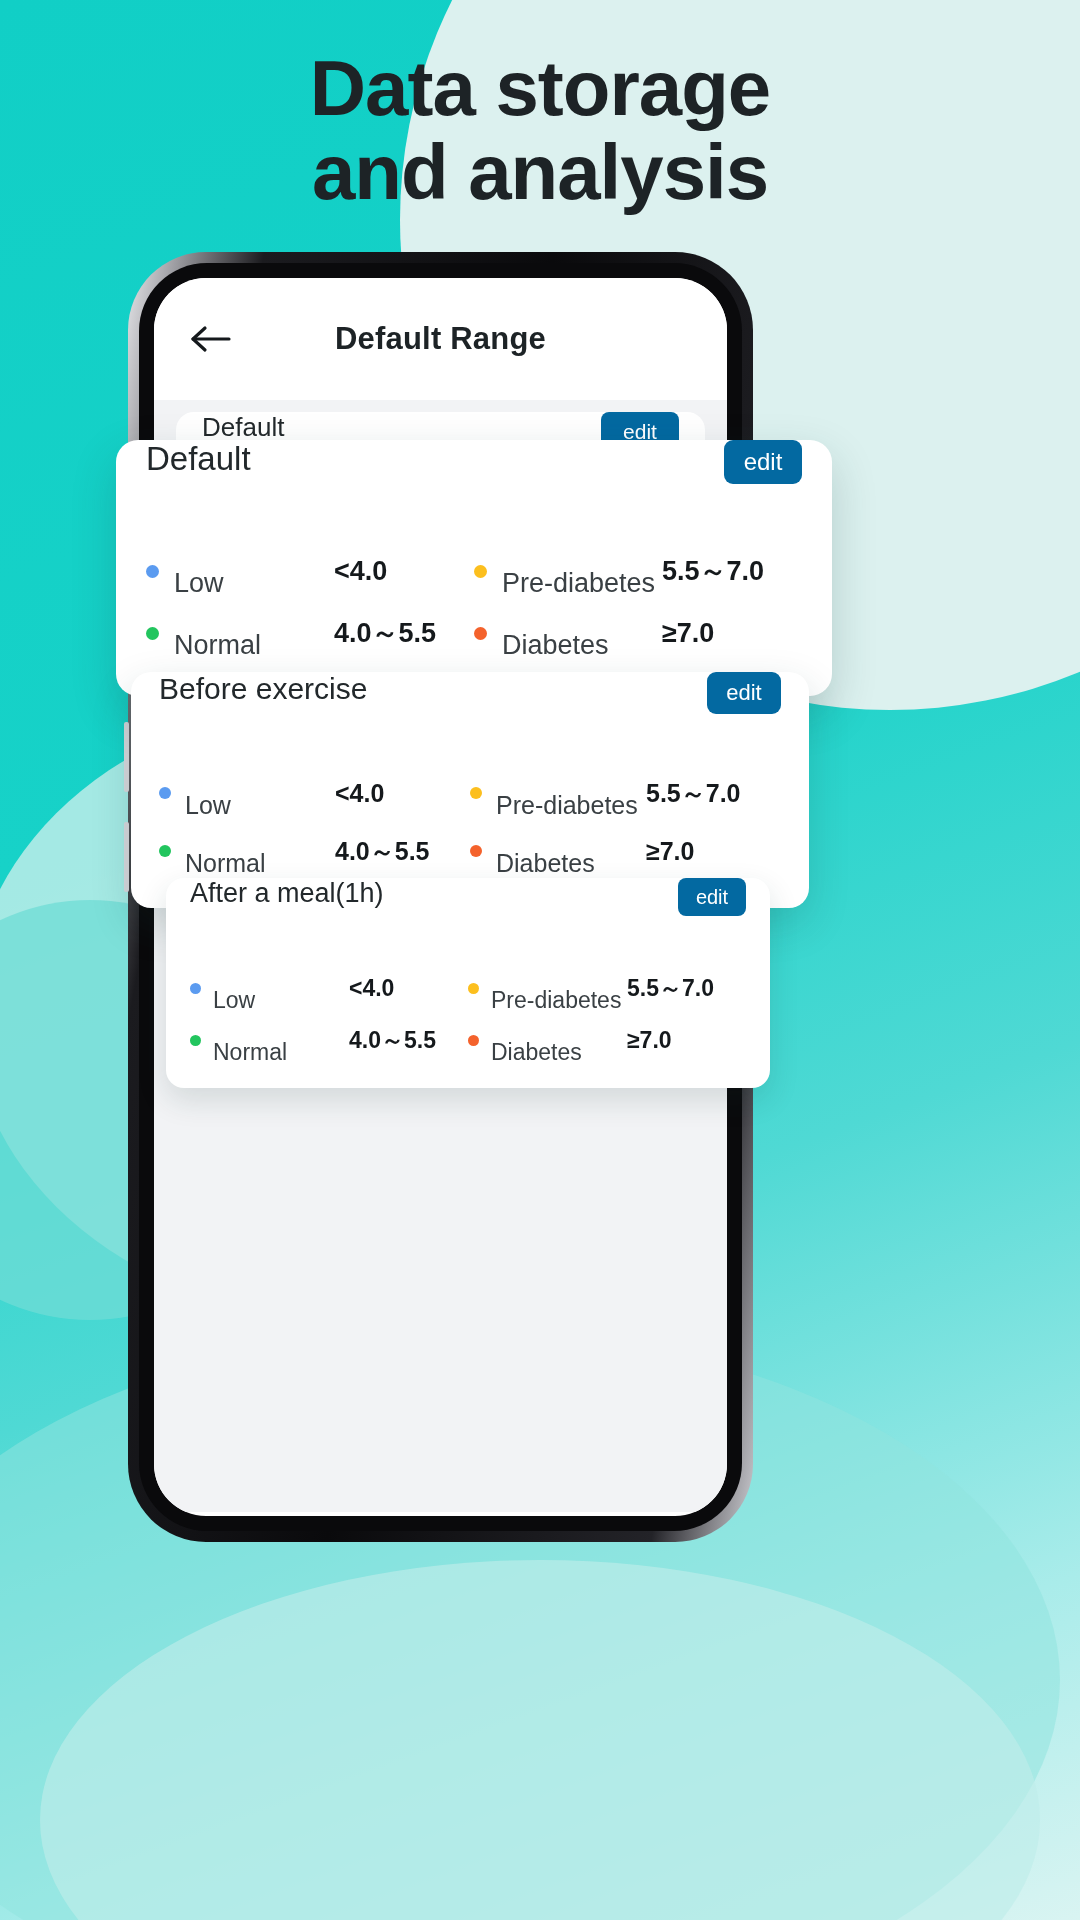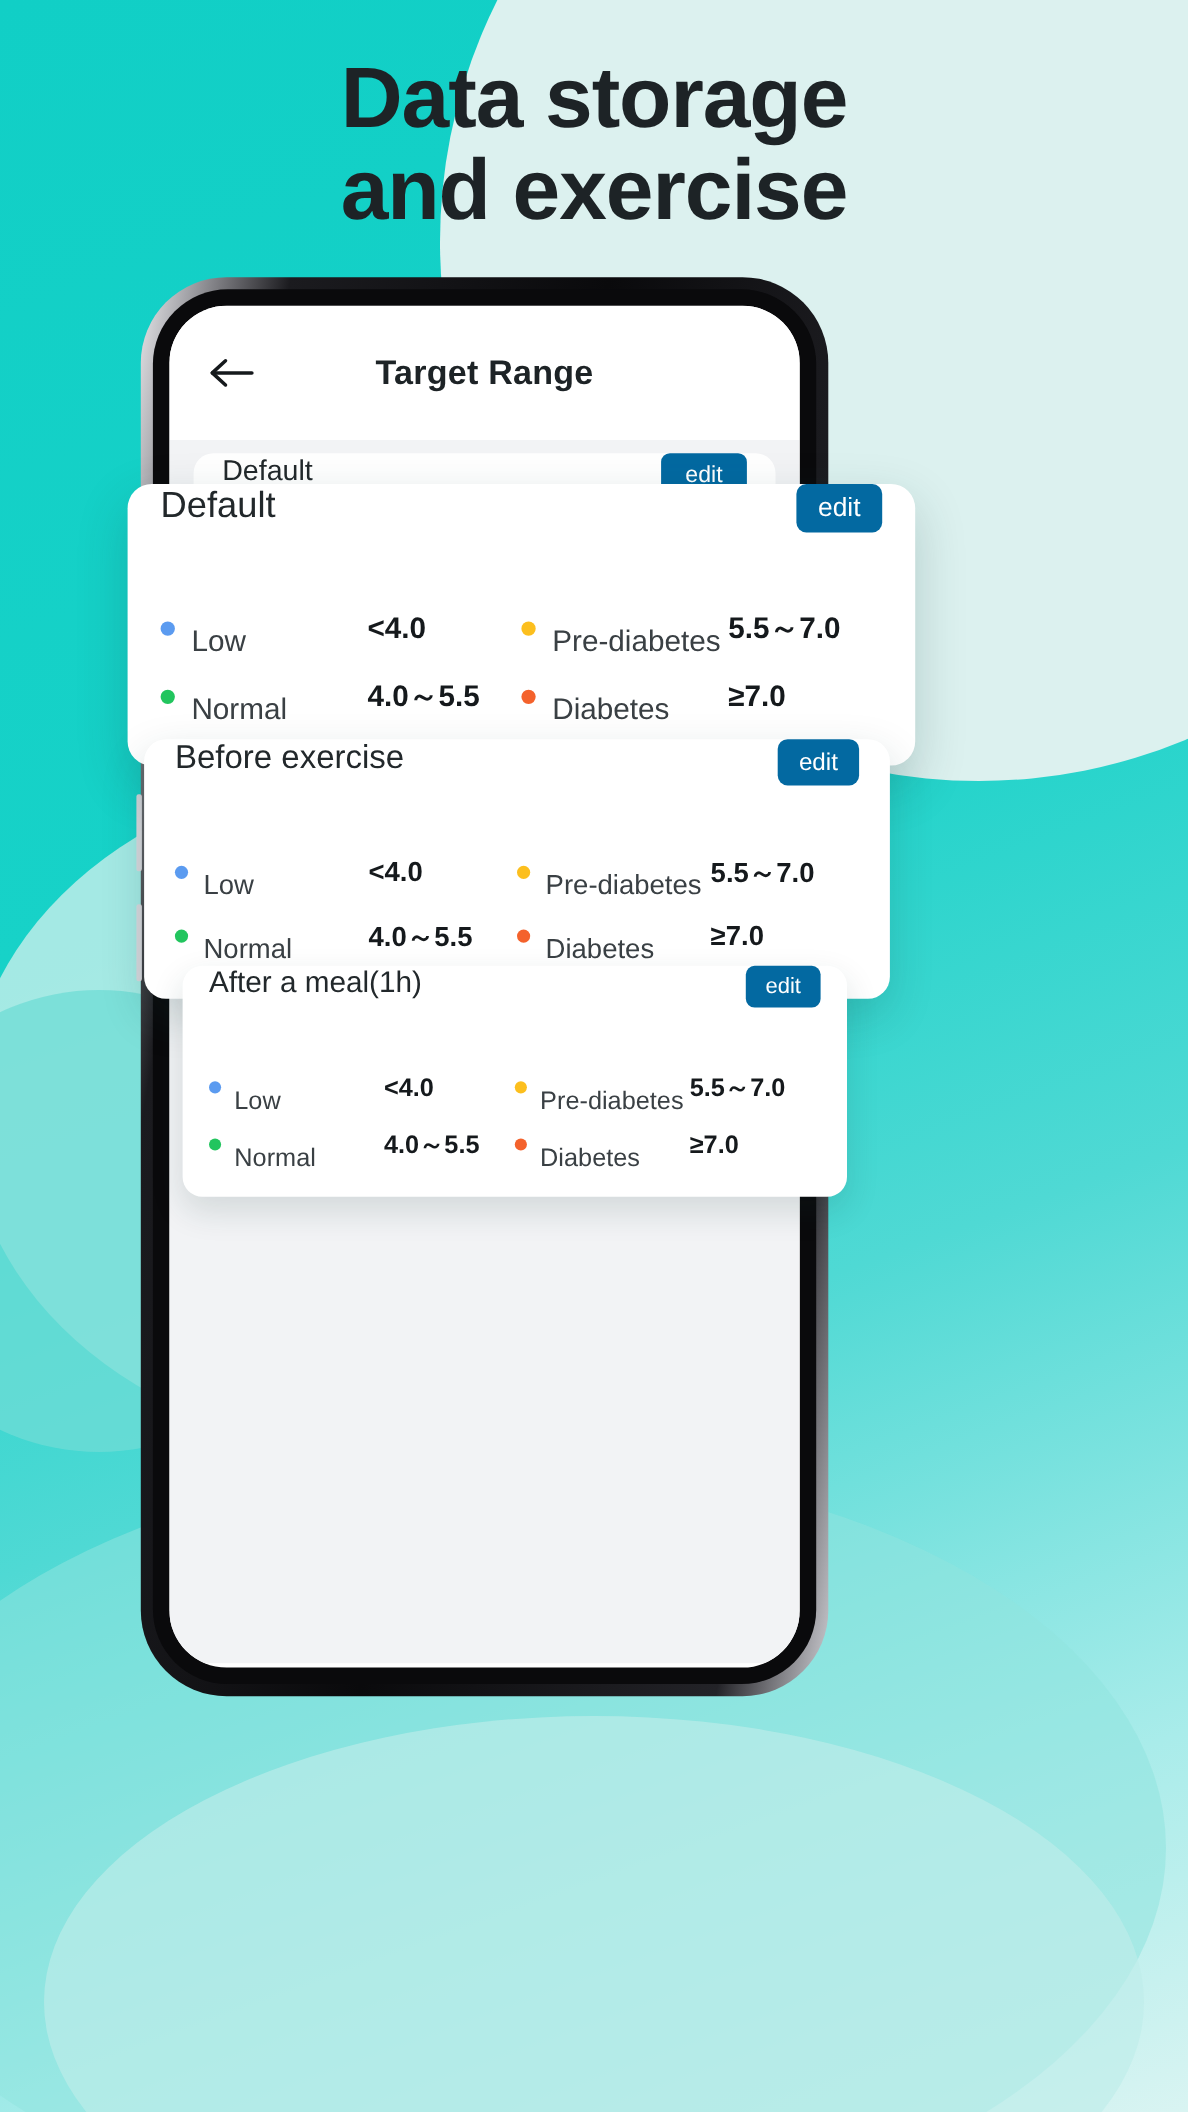--- a/index.html
+++ b/index.html
@@ -107,40 +107,40 @@
   <div class="bg-base"></div>
   <div class="blob blob-tr"></div>
   <div class="blob blob-mid"></div>
   <div class="blob blob-l"></div>
   <div class="blob blob-b"></div>
   <div class="blob blob-b2"></div>
 </div>
 
 <div class="headline">
   <div>Data storage</div>
-  <div>and exercise</div>
+  <div>and analysis</div>
 </div>
 
 <div class="phone">
   <div class="phone-edge"></div>
   <div class="phone-inner"></div>
   <div class="btn-side btn-a"></div>
   <div class="btn-side btn-b"></div>
   <div class="btn-side btn-c"></div>
   <div class="btn-side btn-d"></div>
 
   <div class="phone-screen">
     <div class="app-header">
       <div class="back-arrow">
         <svg width="42" height="30" viewBox="0 0 42 30">
           <path d="M3 15 H39" stroke="#15191C" stroke-width="3.2" stroke-linecap="round" fill="none"></path>
           <path d="M15 4 L3 15 L15 26" stroke="#15191C" stroke-width="3.2" stroke-linecap="round" stroke-linejoin="round" fill="none"></path>
         </svg>
       </div>
-      <div class="app-title">Target Range</div>
+      <div class="app-title">Default Range</div>
     </div>
 
     <div class="app-body">
 
       <div class="card in-card" id="tpl-in">
         <div class="card-head">
           <div class="card-title">Default</div>
           <div class="edit-btn">edit</div>
         </div>
         <div class="rows">

